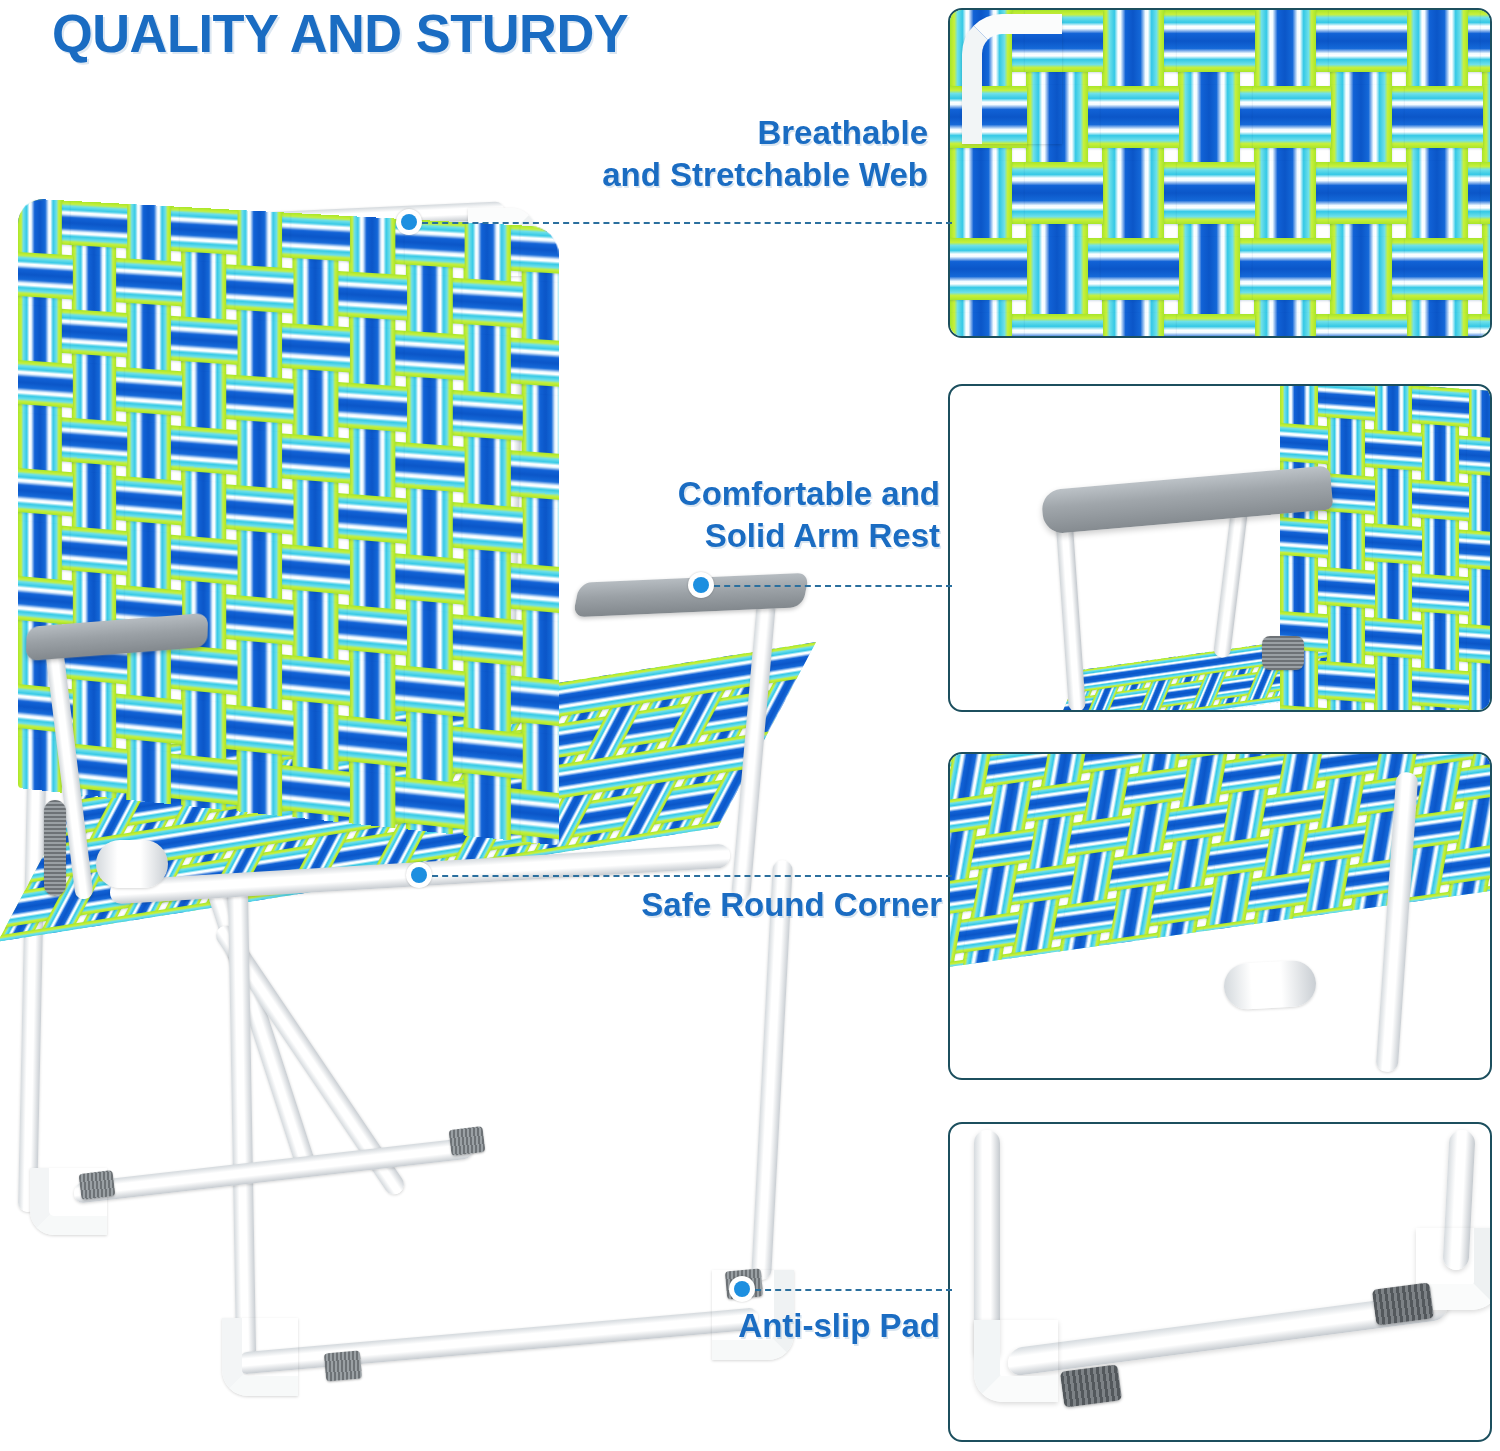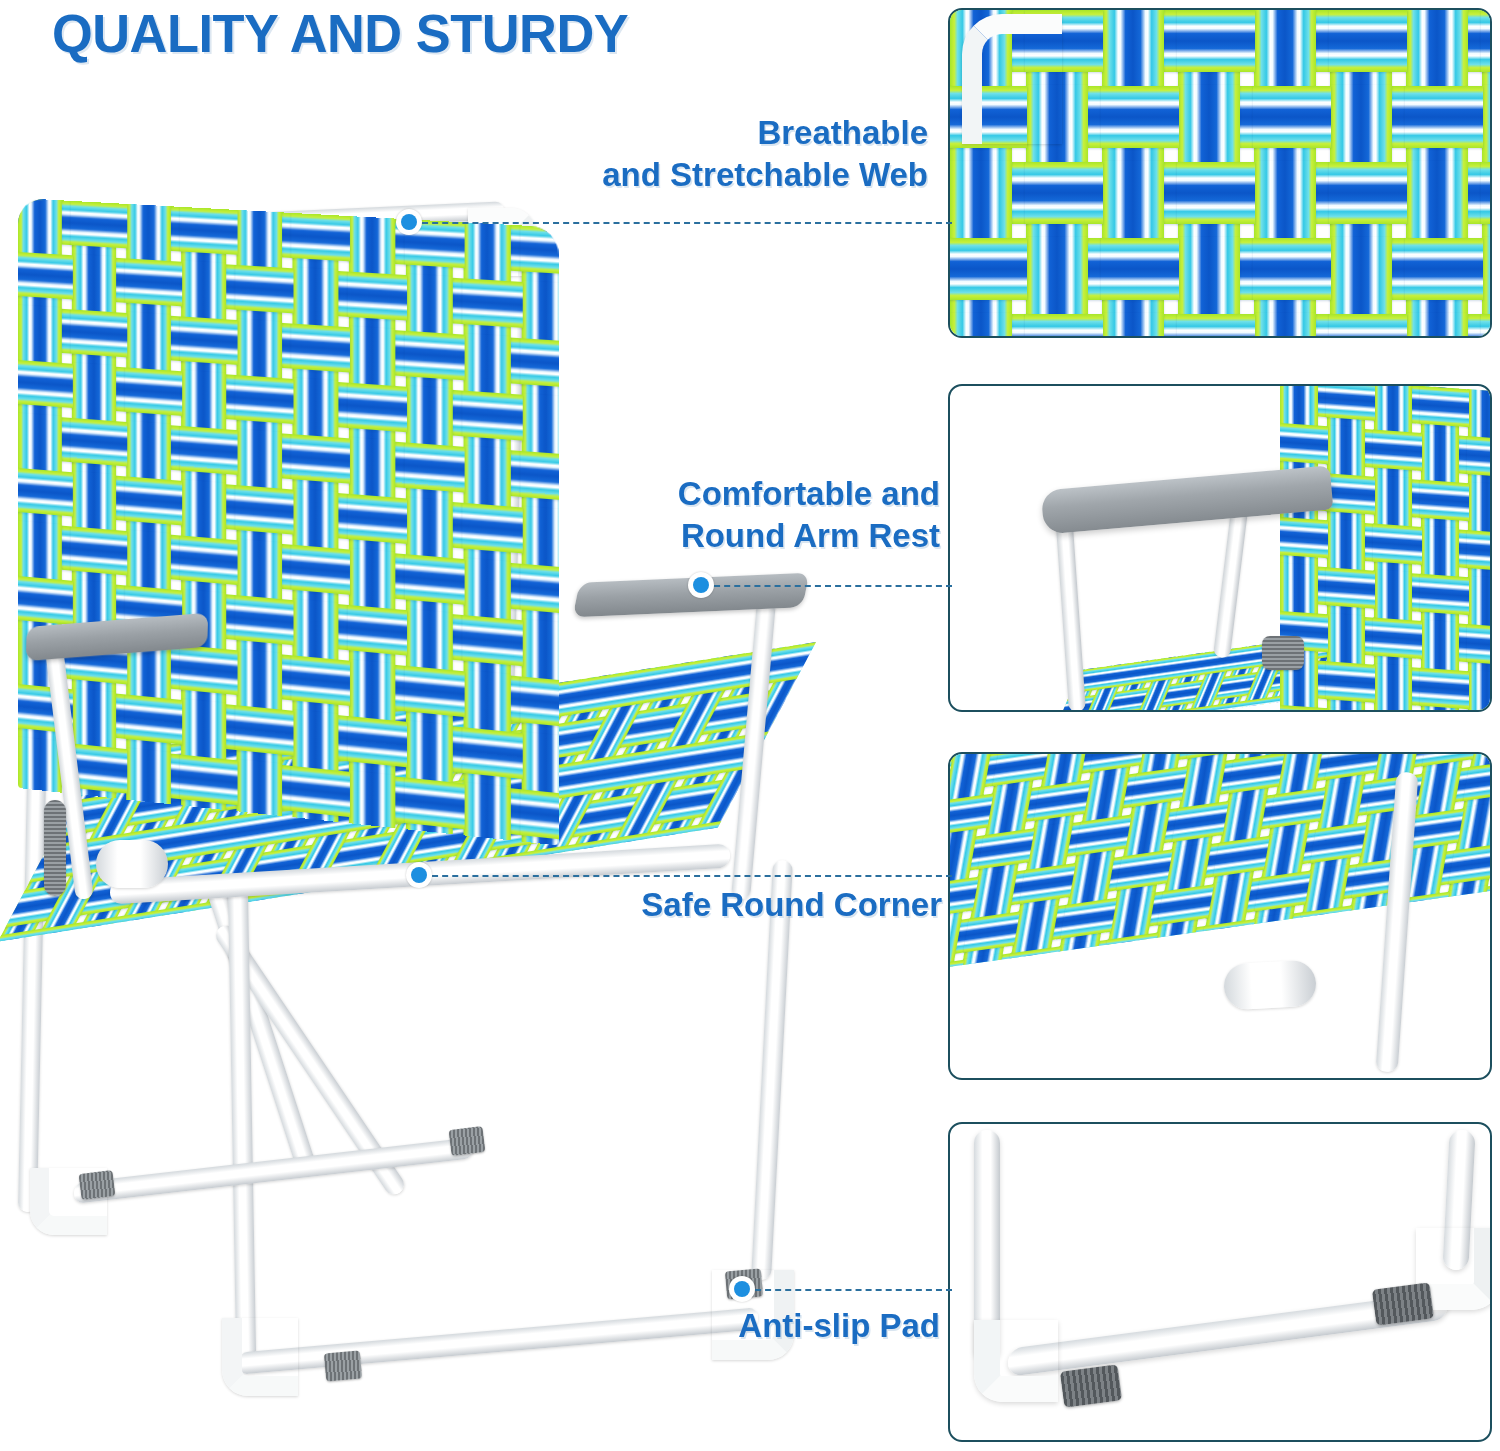--- a/index.html
+++ b/index.html
@@ -544,21 +544,21 @@
 <div class="dash-line" id="dash-pad"></div>
 
 <div class="marker" id="marker-web"></div>
 <div class="marker" id="marker-arm"></div>
 <div class="marker" id="marker-corner"></div>
 <div class="marker" id="marker-pad"></div>
 
 <div class="callout-label" id="label-web">Breathable
 and Stretchable Web</div>
 <div class="callout-label" id="label-arm">Comfortable and
-Round Arm Rest</div>
+Solid Arm Rest</div>
 <div class="callout-label" id="label-corner">Safe Round Corner</div>
 <div class="callout-label" id="label-pad">Anti-slip Pad</div>
 
 <div class="detail-panel" id="panel-web">
   <div class="panel-inner" id="p1-inner">
     <div class="tube" style="left:12px; top:4px; width:80px; height:110px; border-radius:40px 0 0 0; background:none; border-left:20px solid #f2f5f6; border-top:20px solid #fbfcfc; z-index:9;"></div>
   <div class="strap-v" style="left: 0px; top: -1px; width: 62px; height: 78px; z-index: 6;"></div>
       <div class="strap-h" style="left: -1px; top: 0px; width: 78px; height: 62px; z-index: 5;"></div>
       <div class="strap-v" style="left: 0px; top: 75px; width: 62px; height: 78px; z-index: 4;"></div>
       <div class="strap-h" style="left: -1px; top: 76px; width: 78px; height: 62px; z-index: 7;"></div>

